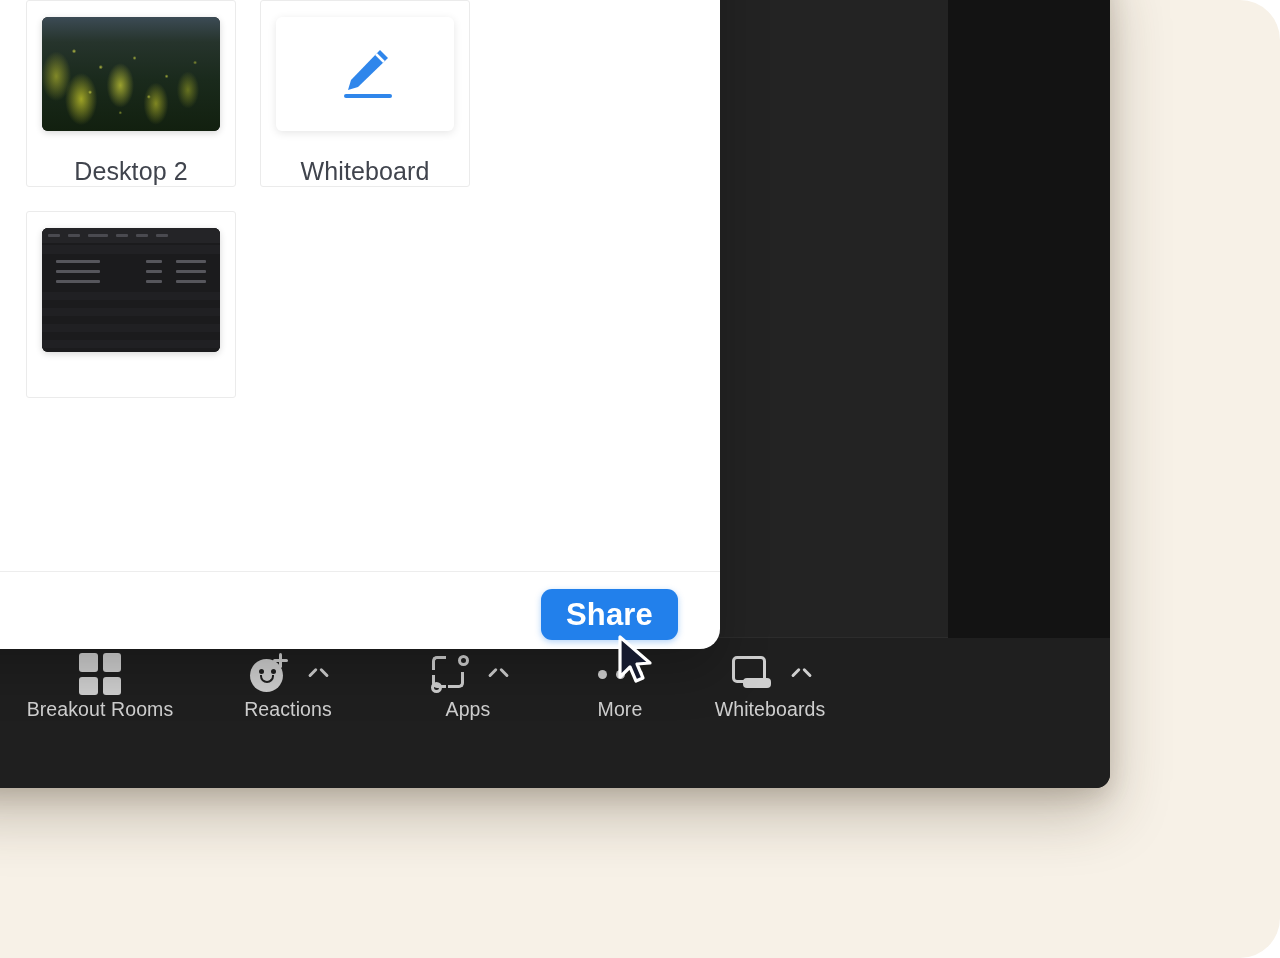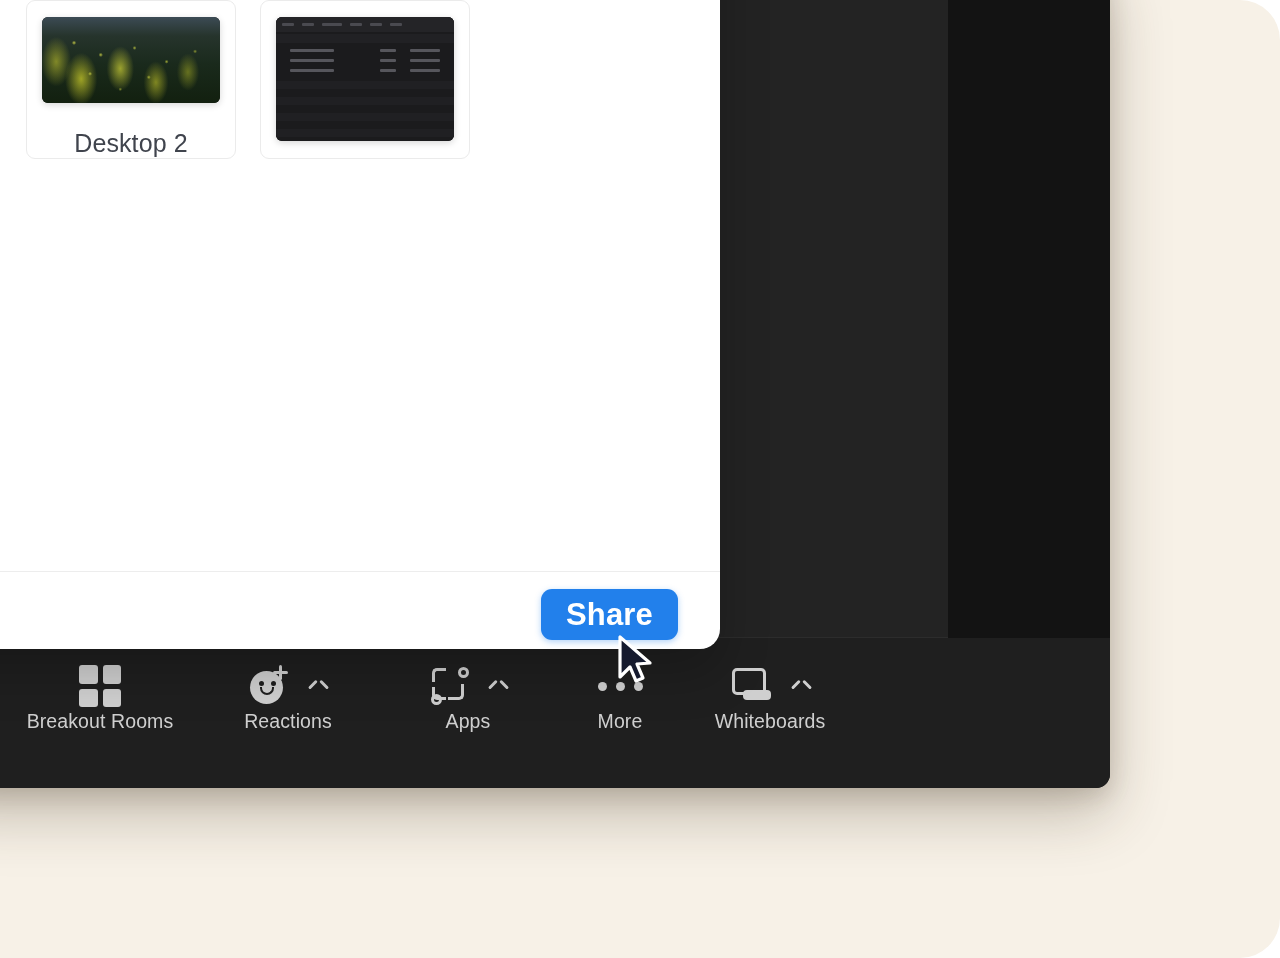--- a/index.html
+++ b/index.html
@@ -41,21 +41,21 @@
     background:#131313;
   }
 
   
   #toolbar {
     position:absolute; left:0; top:678px;
     width:1170px; height:150px;
     background:#1f1f1f;
   }
   .tb-items {
-    position:absolute; left:60px; top:12px;
+    position:absolute; left:60px; top:0;
     height:109px; display:flex; align-items:flex-start;
   }
   .tb-item {
     display:flex; flex-direction:column; align-items:center;
     padding-top:16px; cursor:default; position:relative;
   }
   .tb-iconrow { display:flex; align-items:center; height:40px; }
   .tb-label {
     margin-top:6px; font-size:19.5px; color:#cfcfcf;
     letter-spacing:.1px; white-space:nowrap; line-height:1;
@@ -140,22 +140,22 @@
     background:#ffffff;
     border-radius:20px;
     box-shadow:0 22px 50px rgba(0,0,0,.22);
     overflow:hidden;
   }
   #share-grid {
     position:absolute; left:326px; top:300px;
     display:flex; flex-wrap:wrap; gap:24px; width:660px;
   }
   .share-card {
-    width:210px; height:159px;
-    border:1px solid #ebebeb; border-radius:9px;
+    width:210px; height:187px;
+    border:1px solid #ebebeb; border-radius:3px;
     background:#ffffff;
     display:flex; flex-direction:column; align-items:center;
     padding-top:16px; cursor:pointer;
   }
   .card-thumb {
     width:178px; height:124px; border-radius:6px; overflow:hidden;
     box-shadow:0 2px 7px rgba(0,0,0,.16);
     position:relative; background:#222;
   }
   .card-title {
@@ -308,20 +308,30 @@
 
     <div id="share-grid">
 
       <div class="share-card">
         <div class="card-thumb">
           <div class="thumb-forest"></div>
         </div>
         <div class="card-title">Desktop 2</div>
       </div>
 
+      <div class="share-card">
+        <div class="card-thumb" style="background:#fff; box-shadow:0 2px 9px rgba(0,0,0,.10); display:flex; align-items:center; justify-content:center;">
+          <svg width="66" height="64" viewBox="0 0 66 64">
+            <path d="M48 8 L56 16 L26 45 L16 48 L19 38 Z" fill="#2f86eb"></path>
+            <path d="M44 12 L52 20" stroke="#ffffff" stroke-width="2.5" fill="none"></path>
+            <line x1="14" y1="54" x2="58" y2="54" stroke="#2f86eb" stroke-width="4" stroke-linecap="round"></line>
+          </svg>
+        </div>
+        <div class="card-title">Whiteboard</div>
+      </div>
 
       <div class="share-card">
         <div class="card-thumb">
           <div class="thumb-finder">
             <div class="fbar">
                 <i></i>
                 <i></i>
                 <i style="width:20px"></i>
                 <i></i>
                 <i></i>

